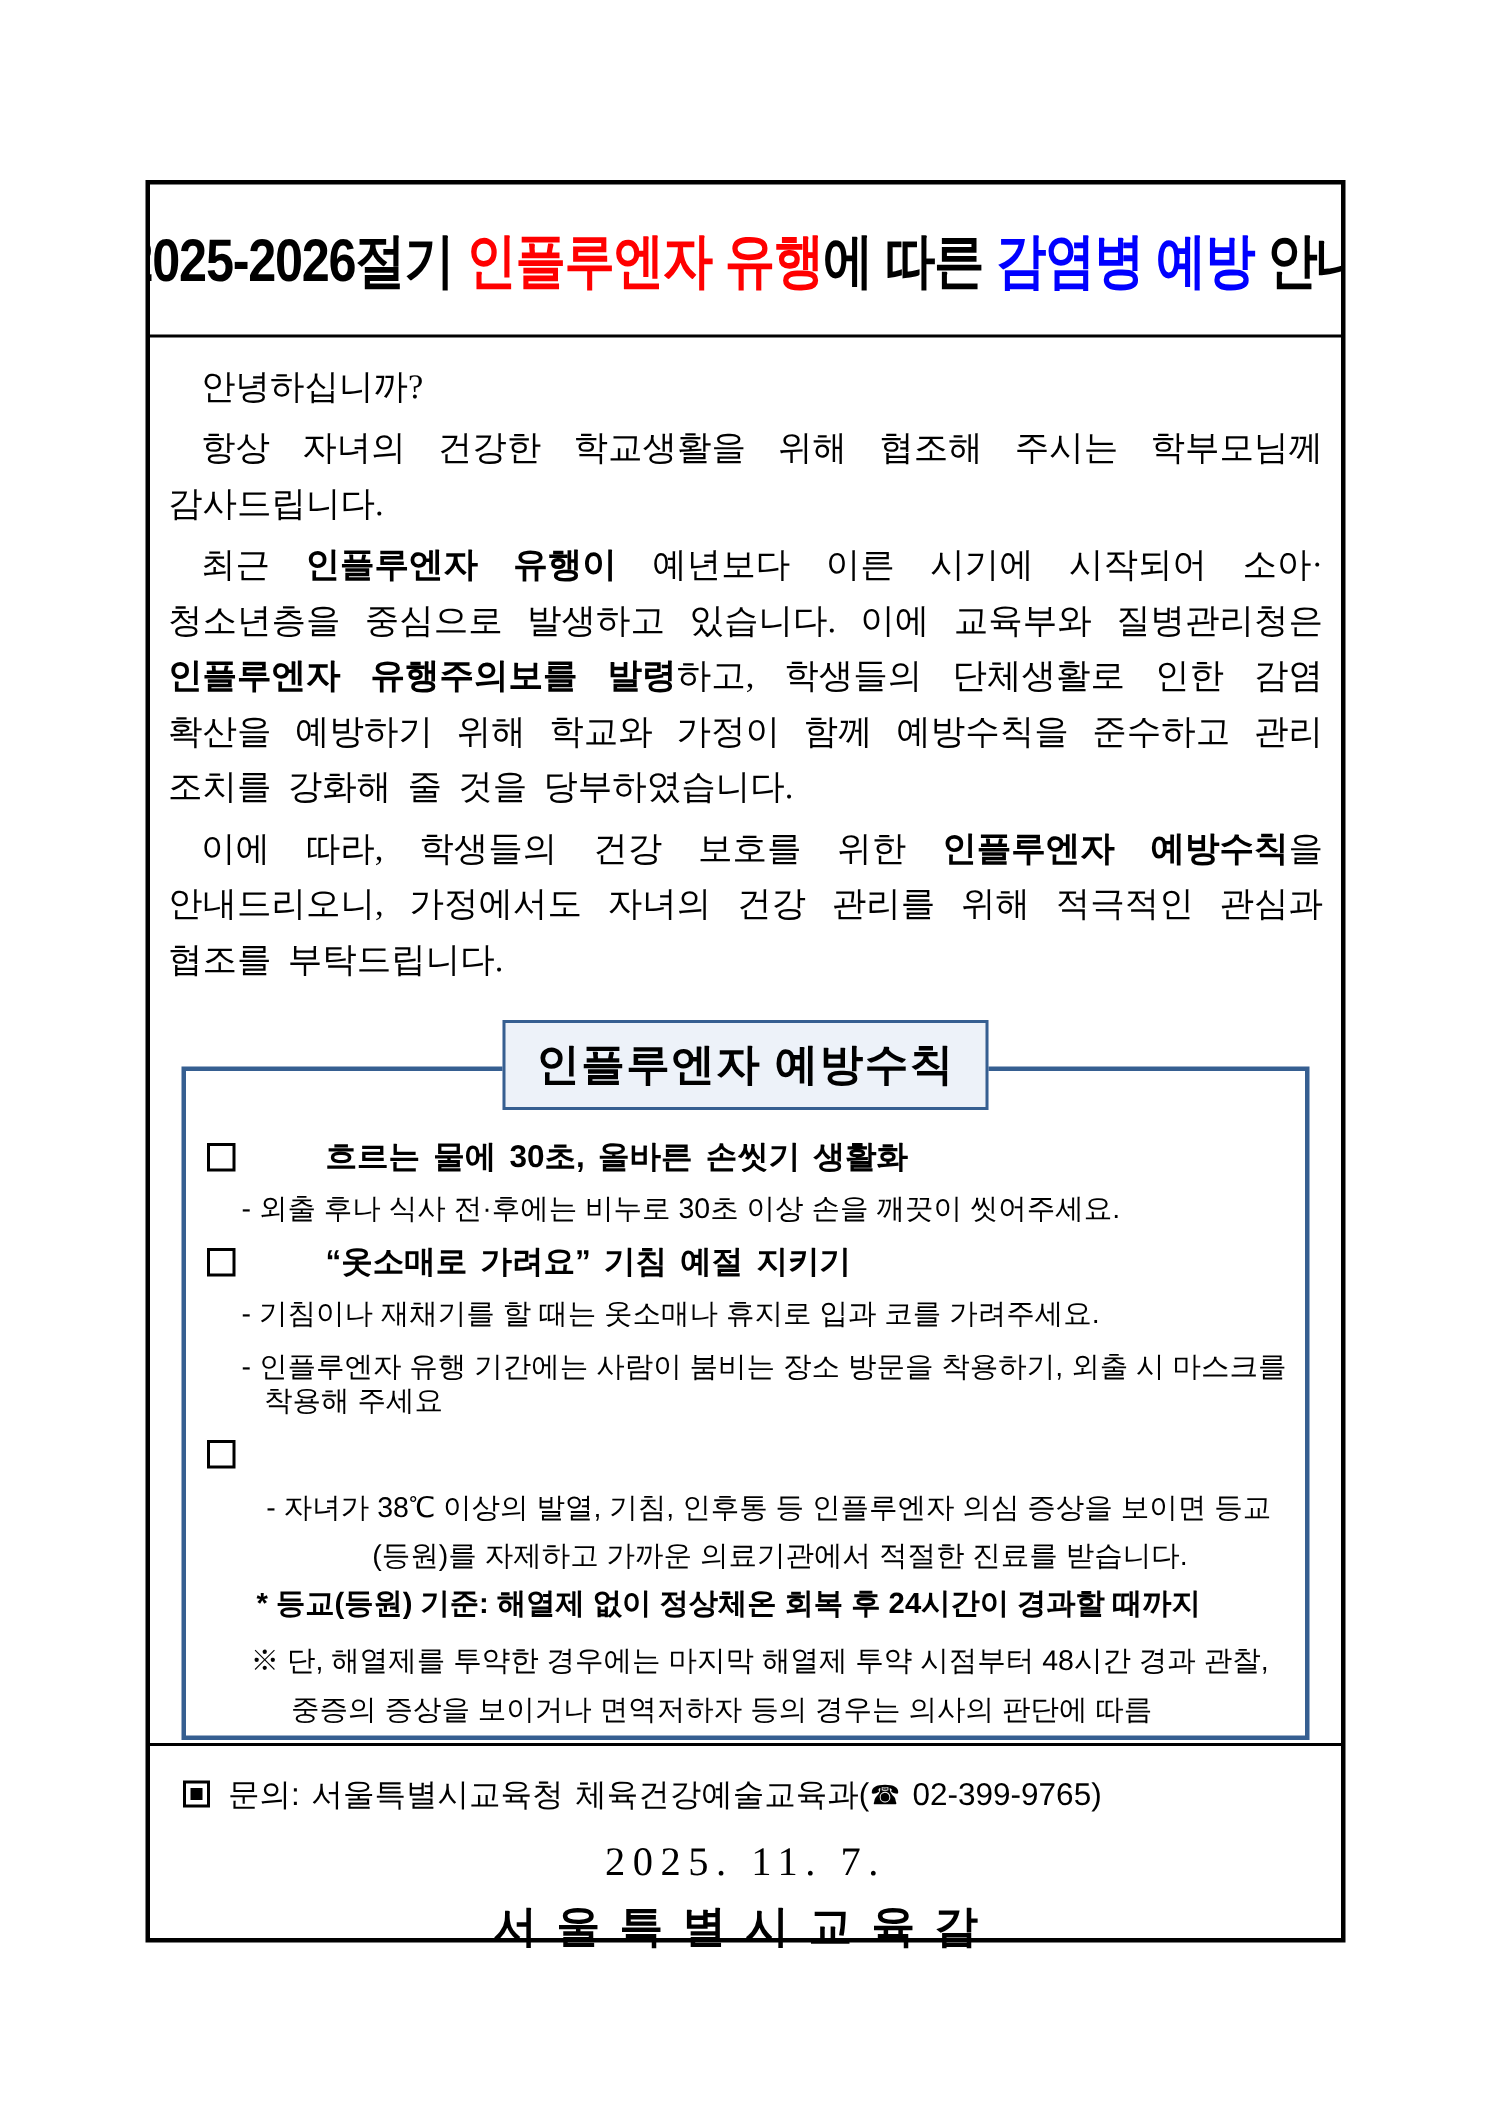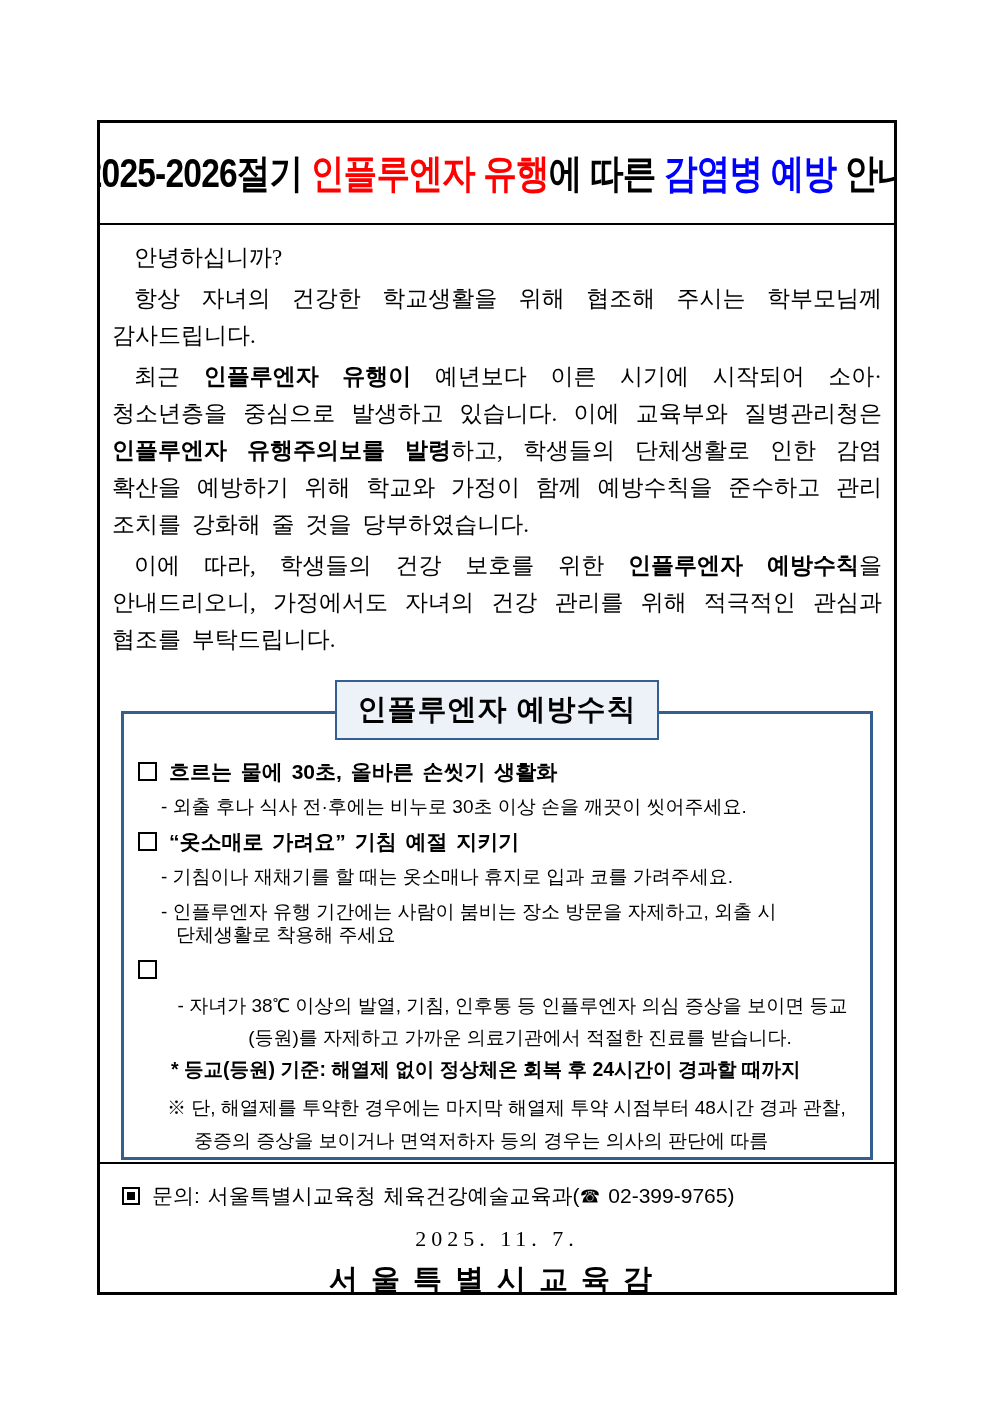--- a/index.html
+++ b/index.html
@@ -38,21 +38,21 @@
     padding:8px 20px;letter-spacing:1px;
   }
   .rules-box{
     position:relative;z-index:1;margin:0 13px;border:3px solid #365f91;
     padding:46px 6px 0 8px;background:#fff;
     font-family:"Liberation Sans",sans-serif;
   }
   .rule-head{
     display:flex;align-items:flex-start;
     font-weight:bold;font-size:21px;line-height:24px;margin:0 0 11px 6px;
-    word-spacing:3px;letter-spacing:0;
+    word-spacing:3px;letter-spacing:0;gap:48px;
   }
   .cb{
     flex:0 0 auto;width:15px;height:15px;border:2px solid #000;
     margin:2px 12px 0 0;background:#fff;
   }
   .rule-sub{
     font-size:19px;line-height:23px;margin:0 0 12px 0;
     padding-left:44px;text-indent:-15px;word-break:keep-all;
   }
   .rule-sub.wrap2{line-height:32px;margin-bottom:4px;text-align:center;}
@@ -75,21 +75,21 @@
     display:flex;align-items:center;
     font-family:"Liberation Sans",sans-serif;font-size:21px;
     margin:18px 0 0 22px;word-spacing:2px;
   }
   .sq-icon{
     flex:0 0 auto;width:14px;height:14px;border:2px solid #000;margin-right:12px;
     display:flex;align-items:center;justify-content:center;
   }
   .sq-icon::after{content:"";width:8px;height:8px;background:#000;display:block;}
   .date-line{
-    text-align:center;font-size:22px;letter-spacing:5px;margin-top:16px;
+    text-align:center;font-size:27px;letter-spacing:5px;margin-top:16px;
   }
   .signature-line{
     text-align:center;font-size:29px;font-weight:bold;letter-spacing:13px;margin-top:8px;
   }
 </style>
 </head>
 <body>
 
 <div class="page-box">
 
@@ -113,21 +113,21 @@
         <span>흐르는 물에 30초, 올바른 손씻기 생활화</span>
       </div>
       <div class="rule-sub">- 외출 후나 식사 전·후에는 비누로 30초 이상 손을 깨끗이 씻어주세요.</div>
 
       <div class="rule-head">
         <span class="cb"></span>
         <span>“옷소매로 가려요” 기침 예절 지키기</span>
       </div>
       <div class="rule-sub">- 기침이나 재채기를 할 때는 옷소매나 휴지로 입과 코를 가려주세요.</div>
 
-      <div class="rule-sub">- 인플루엔자 유행 기간에는 사람이 붐비는 장소 방문을 자제하고, 외출 시 단체생활로 착용해 주세요</div>
+      <div class="rule-sub">- 인플루엔자 유행 기간에는 사람이 붐비는 장소 방문을 착용하기, 외출 시 마스크를 착용해 주세요</div>
 
       <div class="rule-head">
         <span class="cb"></span>
       </div>
       <div class="rule-sub wrap2">- 자녀가 38℃ 이상의 발열, 기침, 인후통 등 인플루엔자 의심 증상을 보이면 등교(등원)를 자제하고 가까운 의료기관에서 적절한 진료를 받습니다.</div>
       <div class="rule-star">* 등교(등원) 기준: 해열제 없이 정상체온 회복 후 24시간이 경과할 때까지</div>
       <div class="rule-ref">※ 단, 해열제를 투약한 경우에는 마지막 해열제 투약 시점부터 48시간 경과 관찰, 중증의 증상을 보이거나 면역저하자 등의 경우는 의사의 판단에 따름</div>
 
     </div>
 

